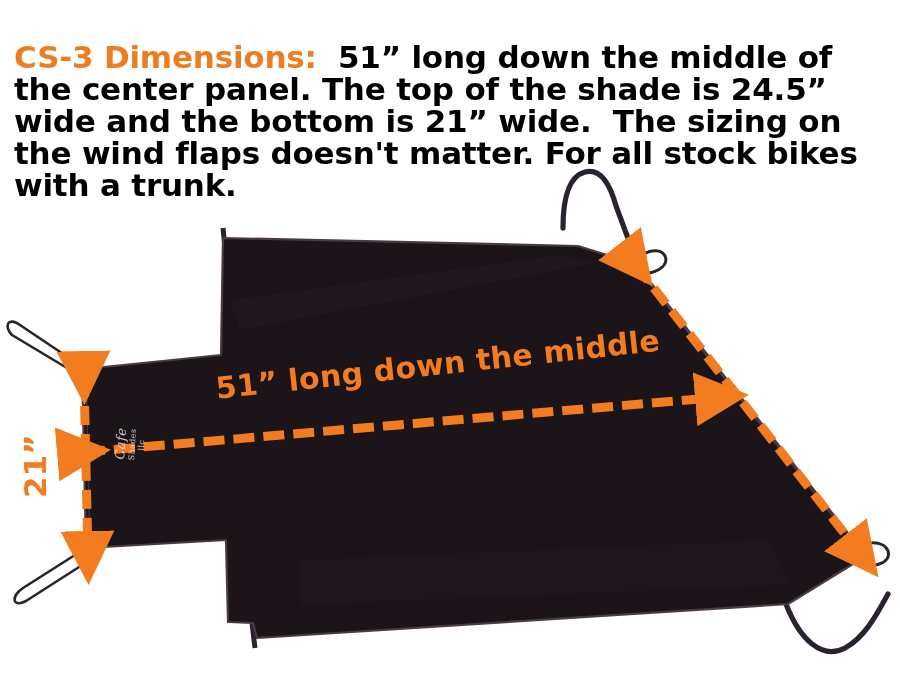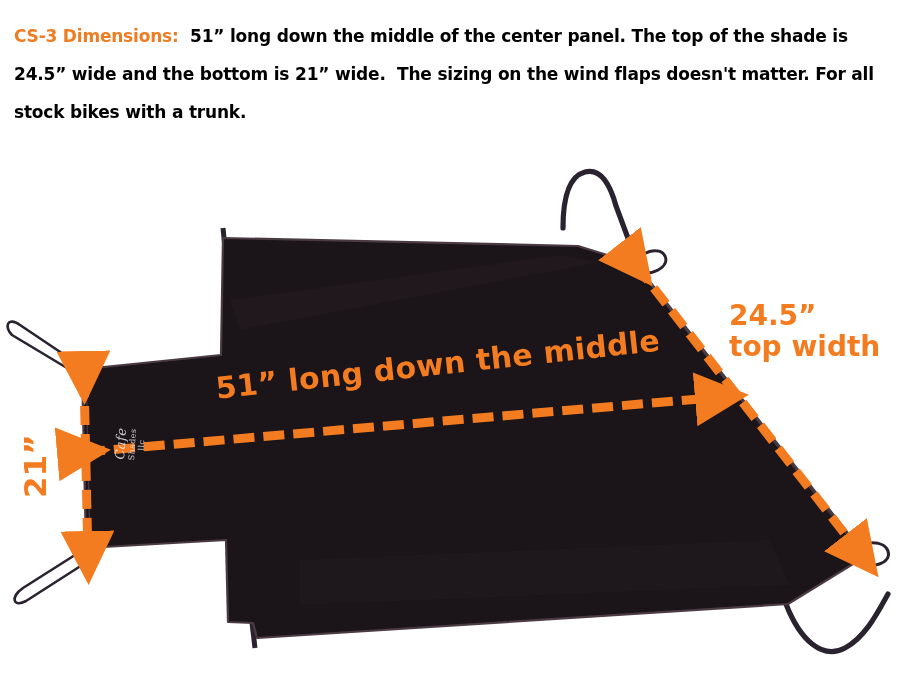--- a/index.html
+++ b/index.html
@@ -16,26 +16,26 @@
     width: 900px;
     height: 692px;
     background: #ffffff;
     overflow: hidden;
   }
 
   
   #caption {
     position: absolute;
     left: 14px;
-    top: 0;
+    top: 10px;
     width: 876px;
     font-family: "DejaVu Sans", "Liberation Sans", sans-serif;
-    font-size: 17px;
+    font-size: 31px;
     font-weight: bold;
-    line-height: 38px;
+    line-height: 32px;
     color: #000000;
     letter-spacing: -0.2px;
     white-space: pre-wrap;
   }
   #caption .lead {
     color: #ED7D22;
   }
 
   
   #artwork {
@@ -165,20 +165,16 @@
   </svg>
 
   <div id="brandmark">
     <span class="b1">Cafe</span>
     <span class="b2">Shades</span>
     <span class="b2">llc</span>
   </div>
 
   <div class="dimlabel" id="label-51">51” long down the middle</div>
 
-  <div class="dimlabel" id="label-245">
-    <span>24.5”</span>
-    <span class="l2">top width</span>
-  </div>
 
   <div class="dimlabel" id="label-21">21”</div>
 
 </div>
 
 </body></html>

